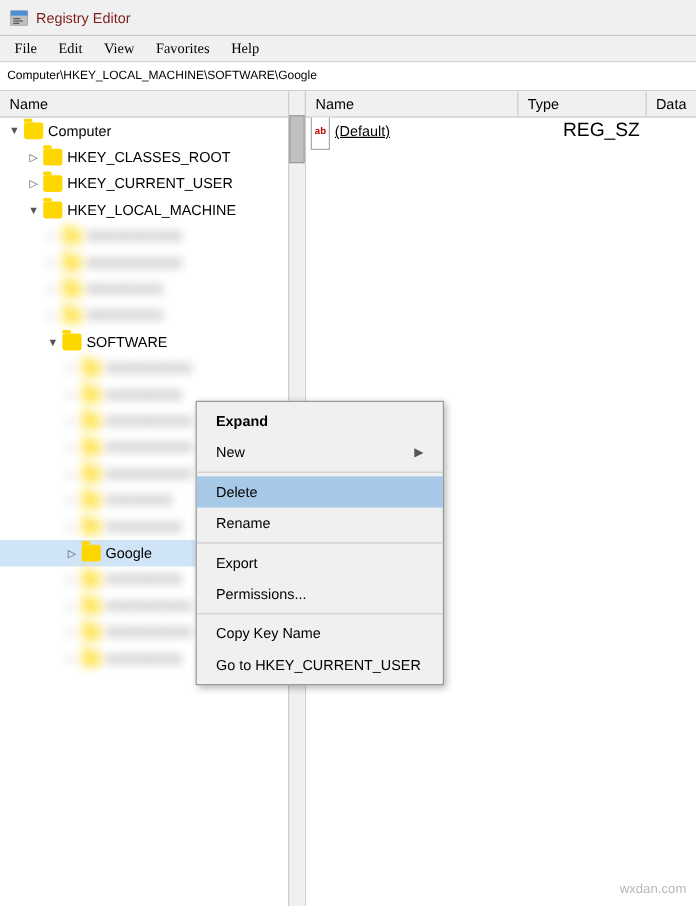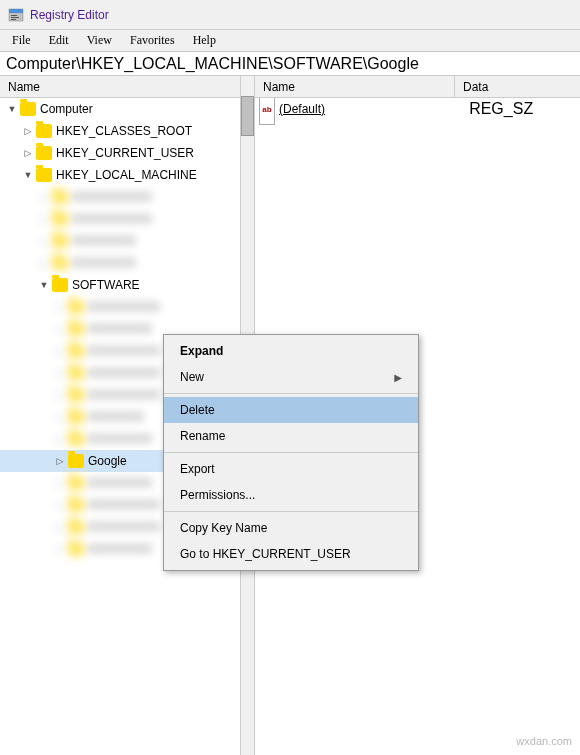--- a/index.html
+++ b/index.html
@@ -22,21 +22,21 @@
       padding: 0 8px;
       gap: 6px;
       border-bottom: 1px solid #ccc;
     }
     .title-bar-icon {
       width: 16px;
       height: 16px;
     }
     .title-bar-text {
       font-size: 12px;
-      color: #4c1d95;
+      color: #7f1d1d;
     }
 
     
     .menu-bar {
       background: #f0f0f0;
       height: 22px;
       display: flex;
       align-items: center;
       padding: 0 4px;
       gap: 2px;
@@ -51,21 +51,21 @@
     }
 
     
     .address-bar {
       background: #fff;
       height: 24px;
       display: flex;
       align-items: center;
       padding: 0 6px;
       border-bottom: 1px solid #ccc;
-      font-size: 16px;
+      font-size: 10px;
       color: #000;
     }
 
     
     .main-content {
       display: flex;
       height: calc(755px - 76px);
       position: relative;
     }
 
@@ -241,21 +241,21 @@
       height: 40px;
       background: #c0c0c0;
       border: 1px solid #999;
     }
 
     
     .context-menu {
       position: absolute;
       left: 163px;
       top: 258px;
-      width: 256px;
+      width: 207px;
       background: #f0f0f0;
       border: 1px solid #999;
       box-shadow: 2px 2px 6px rgba(0,0,0,0.3);
       z-index: 100;
       padding: 3px 0;
     }
     .ctx-item {
       height: 26px;
       display: flex;
       align-items: center;
@@ -468,20 +468,23 @@
       <div class="scrollbar-thumb"></div>
     </div>
   </div>
 
   <div class="right-pane">
 
     <div class="right-pane-headers">
       <div class="rh-name">
         <span>Name</span>
       </div>
+      <div class="rh-type">
+        <span>Type</span>
+      </div>
       <div class="rh-data">
         <span>Data</span>
       </div>
     </div>
 
     <div class="right-pane-content">
       <div class="registry-entry">
         <div class="ab-icon">ab</div>
         <div class="reg-name">(Default)</div>
         <div class="reg-type">REG_SZ</div>

